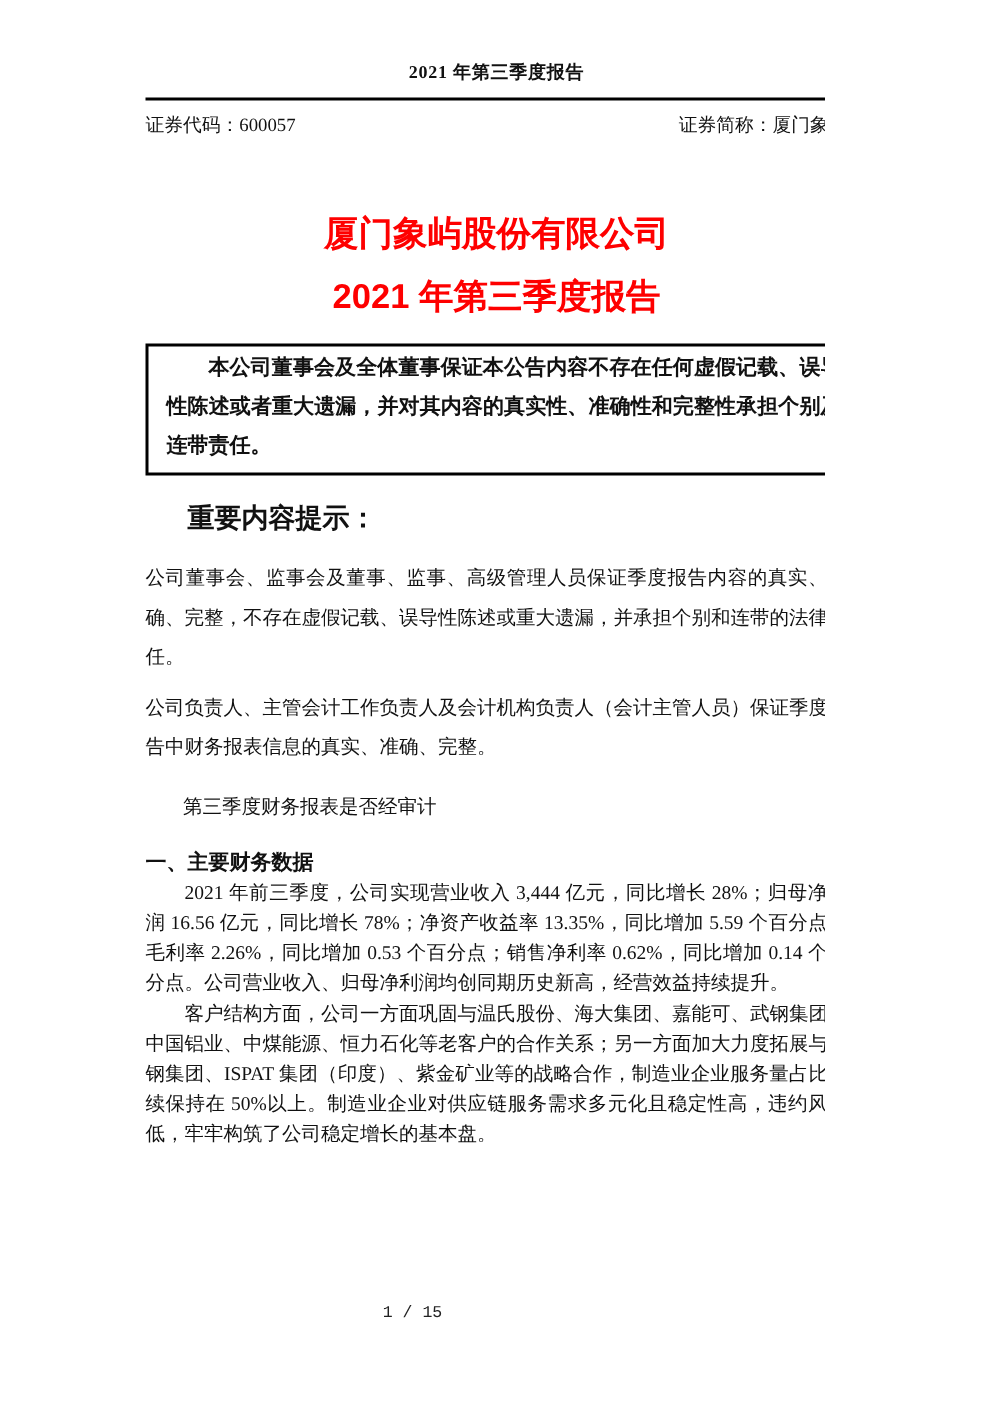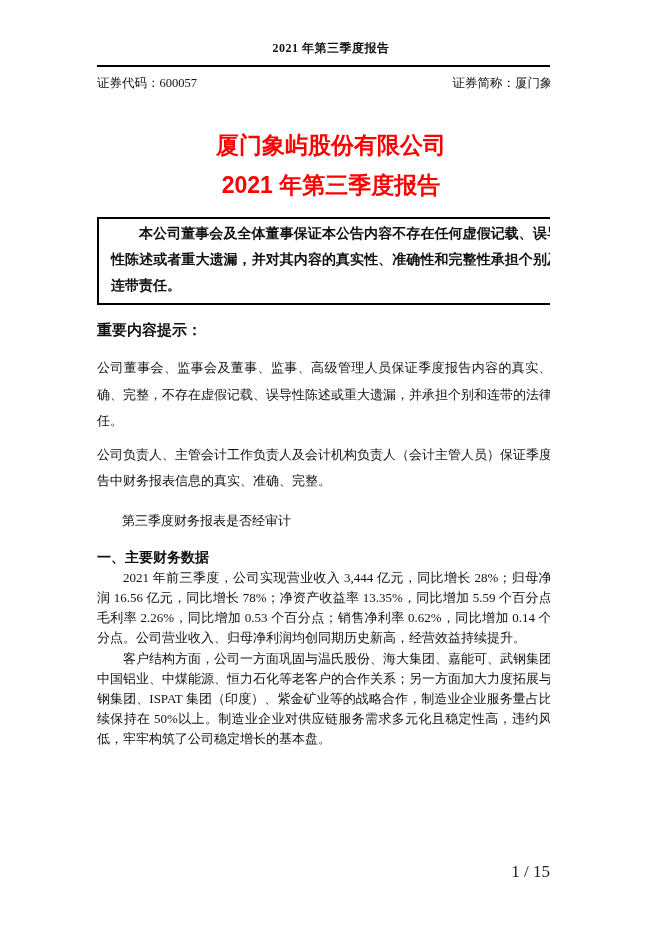--- a/index.html
+++ b/index.html
@@ -29,40 +29,41 @@
     font-size: 12.5px;
   }
 
   .doc-title {
     text-align: center;
     font-weight: bold;
     font-size: 23px;
     line-height: 34px;
     font-family: "Liberation Sans", "DejaVu Sans", sans-serif;
   }
-  .doc-title.first { margin-top: 36px; }
+  .doc-title.first { margin-top: 48px; font-family: Liberation Mono, monospace; }
   .doc-title.second { margin-top: 6px; }
 
   .notice-box {
     margin-top: 15px;
     margin-right: -10px;
     border: 2px solid #000000;
     padding: 2px 12px 4px 12px;
     font-size: 14px;
     font-weight: bold;
     line-height: 26px;
     text-align: justify;
     text-indent: 2em;
   }
 
   .imp-heading {
     margin-top: 16px;
-    font-size: 15px;
+    font-size: 18px;
     font-weight: bold;
     font-family: "Liberation Sans", "DejaVu Sans", sans-serif;
+    margin-left: 28px;
   }
   .imp-para {
     margin: 15px 0 0 0;
     font-size: 13px;
     line-height: 26.5px;
     text-align: justify;
   }
   .imp-para + .imp-para { margin-top: 7px; }
 
   .audit-q { margin-top: 13px; font-size: 13px; line-height: 25px; margin-left: 25px; }
@@ -80,23 +81,24 @@
     font-size: 13px;
     line-height: 20px;
     text-align: justify;
     text-indent: 2em;
   }
 
   .footer {
     position: absolute;
     left: 0; right: 0;
     bottom: 54px;
-    text-align: right;
-    font-size: 17px;
+    text-align: center;
+    font-size: 11px;
     color: #222222;
+    font-family: Liberation Mono, monospace;
   }
 </style>
 </head>
 <body>
 
 <div class="page">
   <div class="content">
 
     <div class="running-header">2021 年第三季度报告</div>
     <div class="header-rule"></div>

